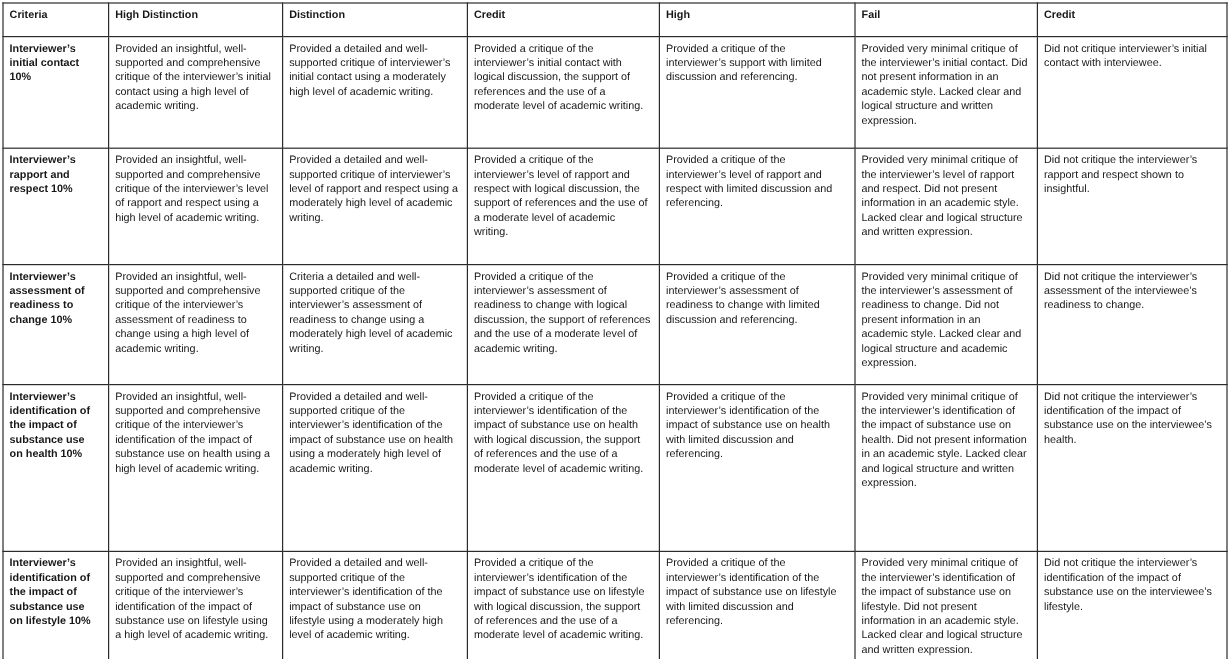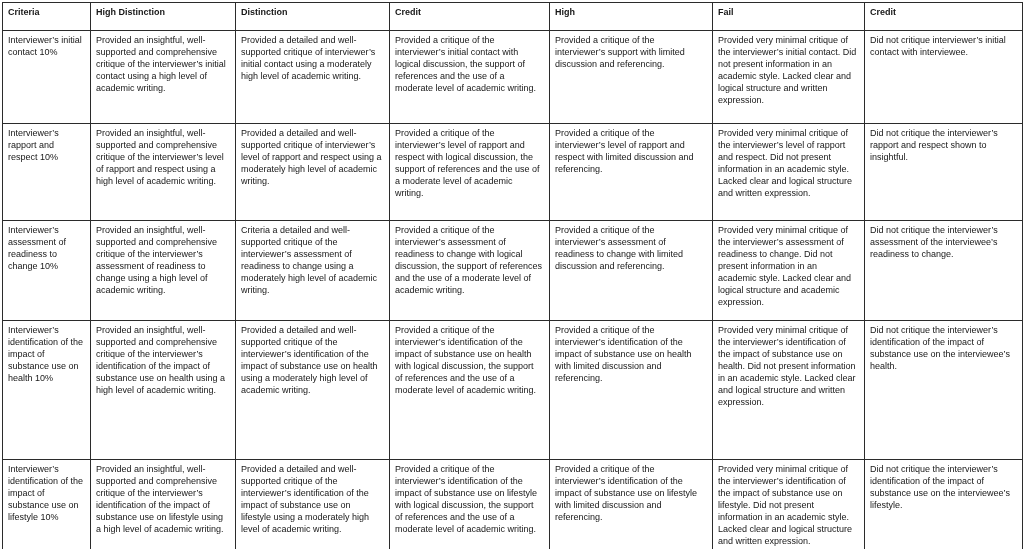--- a/index.html
+++ b/index.html
@@ -25,21 +25,21 @@
     padding: 3px 6px 3px 5px;
     word-wrap: break-word;
   }
   table.rubric th {
     font-weight: bold;
     text-align: left;
     height: 28px;
     padding-top: 3px;
   }
   td.criteria {
-    font-weight: normal;
+    font-weight: bold;
     text-align: left;
   }
   tr.r1 { height: 93px; }
   tr.r2 { height: 97px; margin-left: 17px; }
   tr.r3 { height: 100px; }
   tr.r4 { height: 139px; }
   tr.r5 { height: 110px; }
 </style>
 </head>
 <body>

